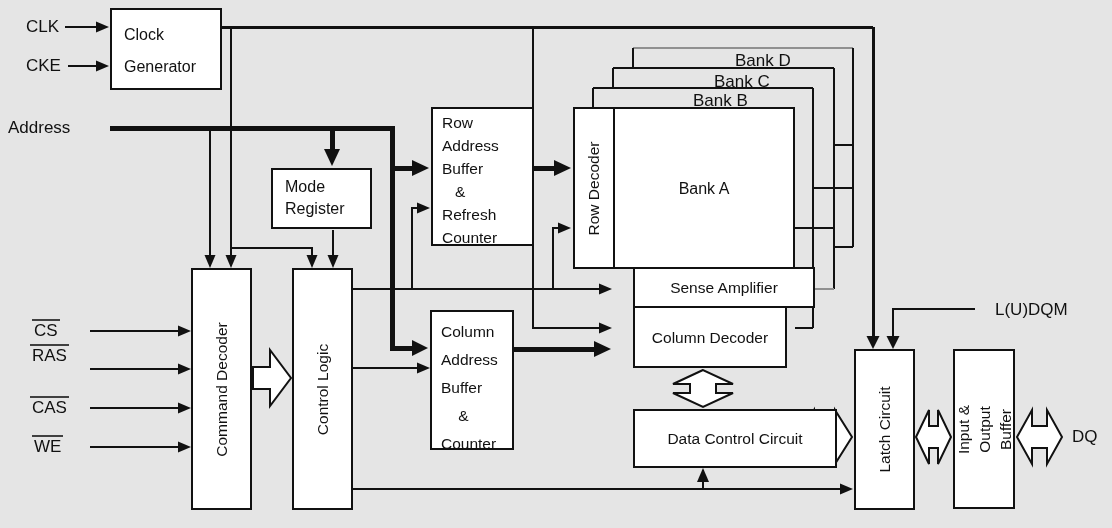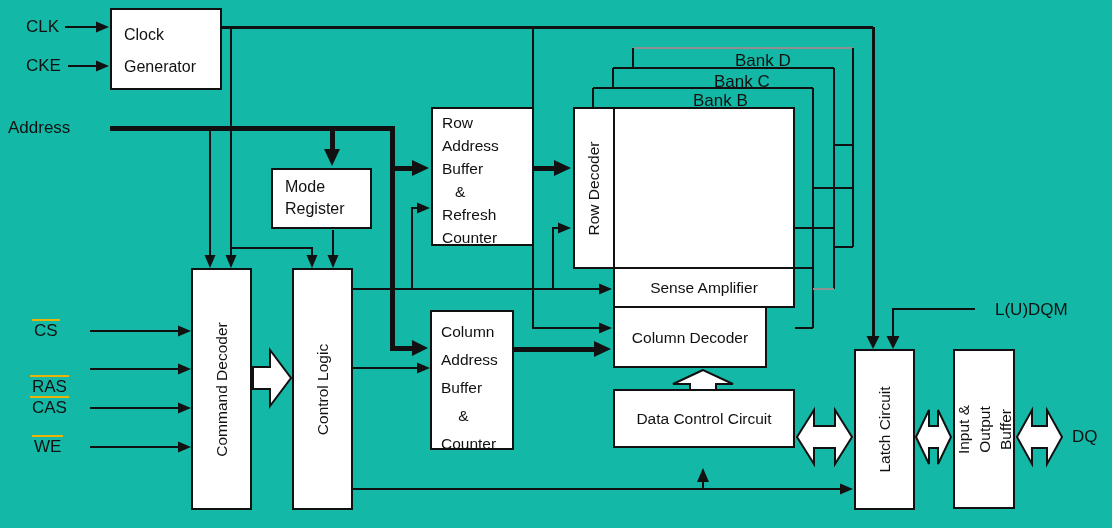--- a/index.html
+++ b/index.html
@@ -1,31 +1,31 @@
 <!DOCTYPE html>
 <html><head>
 <meta charset="utf-8">
 <style>
   html,body{margin:0;padding:0;background:#ffffff;}
   #canvas{
-    position:relative;width:1112px;height:528px;background:#14b8a6;
+    position:relative;width:1112px;height:528px;background:#e5e5e5;
     font-family:"Liberation Sans",sans-serif;color:#111;overflow:hidden;
   }
   #wires{position:absolute;left:0;top:0;z-index:1;}
   .box{
     position:absolute;box-sizing:border-box;border:2px solid #111;
     background:#fff;z-index:2;font-size:15.5px;line-height:23px;
   }
   .pre{white-space:pre;}
-  .center{display:flex;align-items:center;justify-content:center;text-align:right;}
+  .center{display:flex;align-items:center;justify-content:center;text-align:right;margin-left:20px;}
   .vbox{display:flex;align-items:center;justify-content:center;}
   .vtext{transform:rotate(-90deg);white-space:pre;text-align:center;line-height:21px;}
   .lbl{position:absolute;z-index:3;font-size:17px;white-space:nowrap;}
   .banklbl{position:absolute;z-index:3;font-size:17px;white-space:nowrap;text-align:right;}
-  .bar{border-top:2px solid #eab308;padding:0 2px;display:inline-block;line-height:19px;}
+  .bar{border-top:2px solid #404040;padding:0 2px;display:inline-block;line-height:19px;}
   .rowdec{
     position:absolute;left:0;top:0;bottom:0;width:40px;box-sizing:border-box;
     border-right:2px solid #111;display:flex;align-items:center;justify-content:center;
   }
   .bankface{position:absolute;left:40px;top:0;right:0;bottom:0;display:flex;align-items:center;justify-content:center;}
 </style>
 </head>
 <body>
 
 <div id="canvas">
@@ -158,21 +158,21 @@
       <polygon points="797,437 814,410 814,426 835,426 835,410 852,437 835,464 835,448 814,448 814,464"></polygon>
       <polygon points="916,437 929,410 929,426 938,426 938,410 951,437 938,464 938,448 929,448 929,464"></polygon>
       <polygon points="1017,437 1032,410 1032,426 1047,426 1047,410 1062,437 1047,464 1047,448 1032,448 1032,464"></polygon>
     </g>
   </svg>
 
   <div class="lbl" style="left:26px;top:17px">CLK</div>
   <div class="lbl" style="left:26px;top:56px">CKE</div>
   <div class="lbl" style="left:8px;top:118px">Address</div>
   <div class="lbl" style="left:32px;top:319px"><span class="bar">CS</span></div>
-  <div class="lbl" style="left:30px;top:375px"><span class="bar">RAS</span></div>
+  <div class="lbl" style="left:30px;top:344px"><span class="bar">RAS</span></div>
   <div class="lbl" style="left:30px;top:396px"><span class="bar">CAS</span></div>
   <div class="lbl" style="left:32px;top:435px"><span class="bar">WE</span></div>
   <div class="lbl" style="left:995px;top:300px">L(U)DQM</div>
   <div class="lbl" style="left:1072px;top:427px">DQ</div>
 
   <div class="banklbl" style="left:735px;top:51px">Bank D</div>
   <div class="banklbl" style="left:714px;top:72px">Bank C</div>
   <div class="banklbl" style="left:693px;top:91px">Bank B</div>
 
   <div class="box pre" style="left:110px;top:8px;width:112px;height:82px;padding:9px 0 0 12px;line-height:32px;font-size:16px">Clock
@@ -199,27 +199,30 @@
   <div class="box pre" style="left:430px;top:310px;width:84px;height:140px;padding:6px 0 0 9px;line-height:28px">Column
 Address
 Buffer
     &amp;
 Counter</div>
 
   <div class="box" style="left:573px;top:107px;width:222px;height:162px">
     <div class="rowdec">
       <span class="vtext">Row Decoder</span>
     </div>
+    <div class="bankface">
+      <span style="font-size:16px">Bank A</span>
+    </div>
   </div>
 
   <div class="box center" style="left:613px;top:267px;width:182px;height:41px">Sense Amplifier</div>
 
   <div class="box center" style="left:613px;top:306px;width:154px;height:62px">Column Decoder</div>
 
-  <div class="box center" style="left:613px;top:389px;width:182px;height:59px">Data Control Circuit</div>
+  <div class="box center" style="left:613px;top:409px;width:204px;height:59px">Data Control Circuit</div>
 
   <div class="box vbox" style="left:854px;top:349px;width:61px;height:161px">
     <span class="vtext">Latch Circuit</span>
   </div>
 
   <div class="box vbox" style="left:953px;top:349px;width:62px;height:160px">
     <span class="vtext" style="white-space:pre-line">Input &amp; Output
 Buffer</span>
   </div>
 

